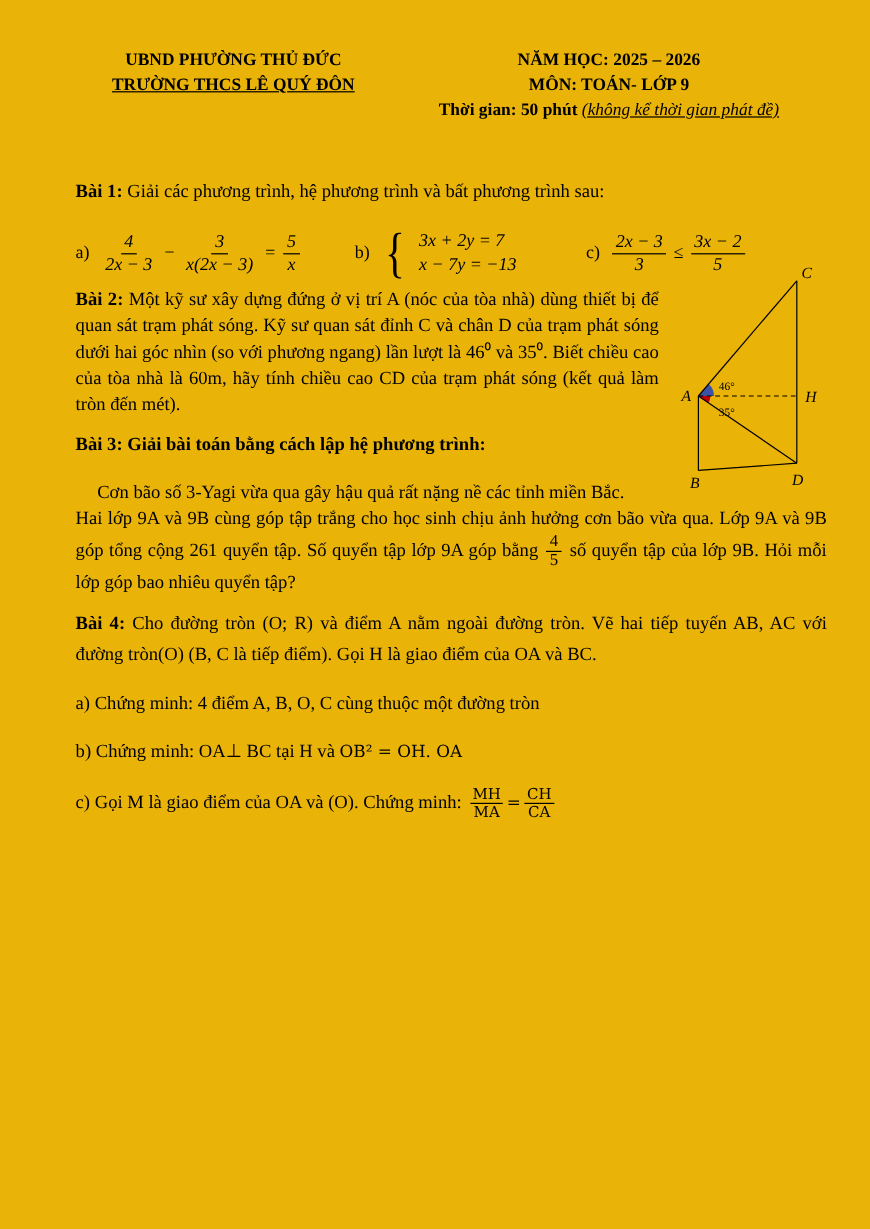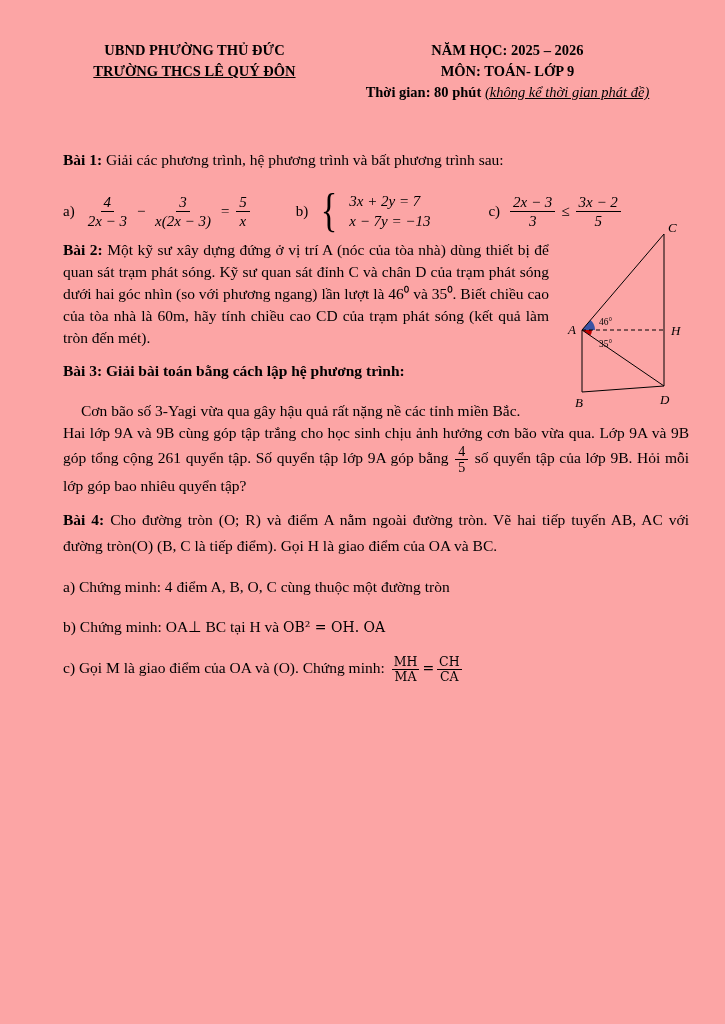--- a/index.html
+++ b/index.html
@@ -1,20 +1,20 @@
 <!DOCTYPE html>
 <html><head>
 <meta charset="utf-8">
 <style>
   * { margin:0; padding:0; box-sizing:border-box; }
   html, body { background:#e8e8e8; }
   body { font-family:"Liberation Serif", serif; color:#000; }
   .page {
     position:relative; width:725px; height:1024px; margin:0 auto;
-    background:#fca5a5; padding:40px 36px 0 63px; overflow:hidden;
+    background:#eab308; padding:40px 36px 0 63px; overflow:hidden;
   }
   
   .header { display:flex; font-weight:bold; font-size:14.5px; line-height:21px; }
   .header-left { width:42%; text-align:center; }
   .header-right { width:58%; text-align:center; }
   .underline { text-decoration:underline; }
   .time-note { font-weight:normal; font-style:italic;text-decoration:underline; }
   
   main { display:block; margin-top:46px; font-size:15.5px; line-height:22px; }
   .b { font-weight:bold; }
@@ -56,21 +56,21 @@
 <div class="page">
 
   <header class="header">
     <div class="header-left">
       <div>UBND PHƯỜNG THỦ ĐỨC</div>
       <div class="underline">TRƯỜNG THCS LÊ QUÝ ĐÔN</div>
     </div>
     <div class="header-right">
       <div>NĂM HỌC: 2025 – 2026</div>
       <div>MÔN: TOÁN- LỚP 9</div>
-      <div><span>Thời gian: 80 phút </span><span class="time-note">(không kể thời gian phát đề)</span></div>
+      <div><span>Thời gian: 50 phút </span><span class="time-note">(không kể thời gian phát đề)</span></div>
     </div>
   </header>
 
   <main>
 
     <p class="para b1-head"><span class="b">Bài 1:</span><span> Giải các phương trình, hệ phương trình và bất phương trình sau:</span></p>
 
     <div class="eq-row">
       <span class="mexpr">
         <span class="eq-label">a)</span>

